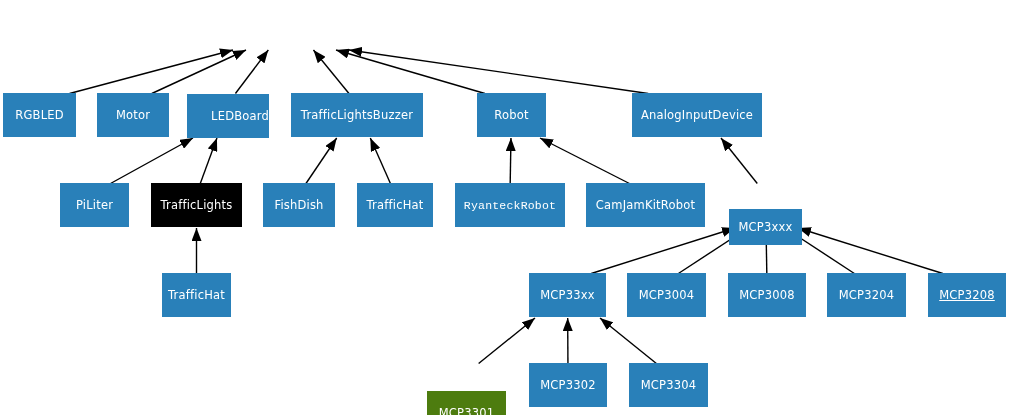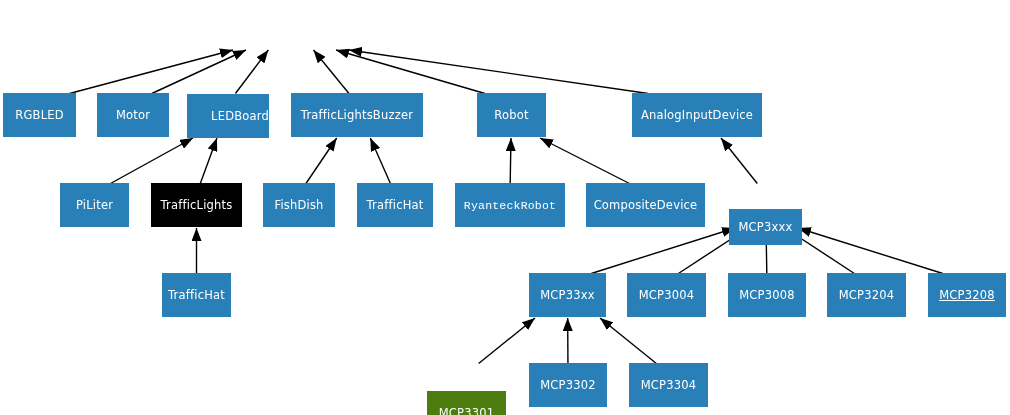--- a/index.html
+++ b/index.html
@@ -92,21 +92,21 @@
   <div class="node" style="left: 263px; top: 183px; width: 72px; height: 44px; background: rgb(41, 128, 185); color: rgb(255, 255, 255);">
       <span>FishDish</span>
     </div>
   <div class="node" style="left: 357px; top: 183px; width: 76px; height: 44px; background: rgb(41, 128, 185); color: rgb(255, 255, 255);">
       <span>TrafficHat</span>
     </div>
   <div class="node" style="left: 455px; top: 183px; width: 110px; height: 44px; background: rgb(41, 128, 185); color: rgb(255, 255, 255); font-family: Liberation Mono, monospace;">
       <span>RyanteckRobot</span>
     </div>
   <div class="node" style="left: 586px; top: 183px; width: 119px; height: 44px; background: rgb(41, 128, 185); color: rgb(255, 255, 255);">
-      <span>CompositeDevice</span>
+      <span>CamJamKitRobot</span>
     </div>
   <div class="node" style="left: 729px; top: 169px; width: 73px; height: 36px; background: rgb(41, 128, 185); color: rgb(255, 255, 255); margin-top: 40px;">
       <span>MCP3xxx</span>
     </div>
 
   <div class="node" style="left: 162px; top: 273px; width: 69px; height: 44px; background: rgb(41, 128, 185); color: rgb(255, 255, 255);">
       <span>TrafficHat</span>
     </div>
   <div class="node" style="left: 529px; top: 273px; width: 77px; height: 44px; background: rgb(41, 128, 185); color: rgb(255, 255, 255);">
       <span>MCP33xx</span>

